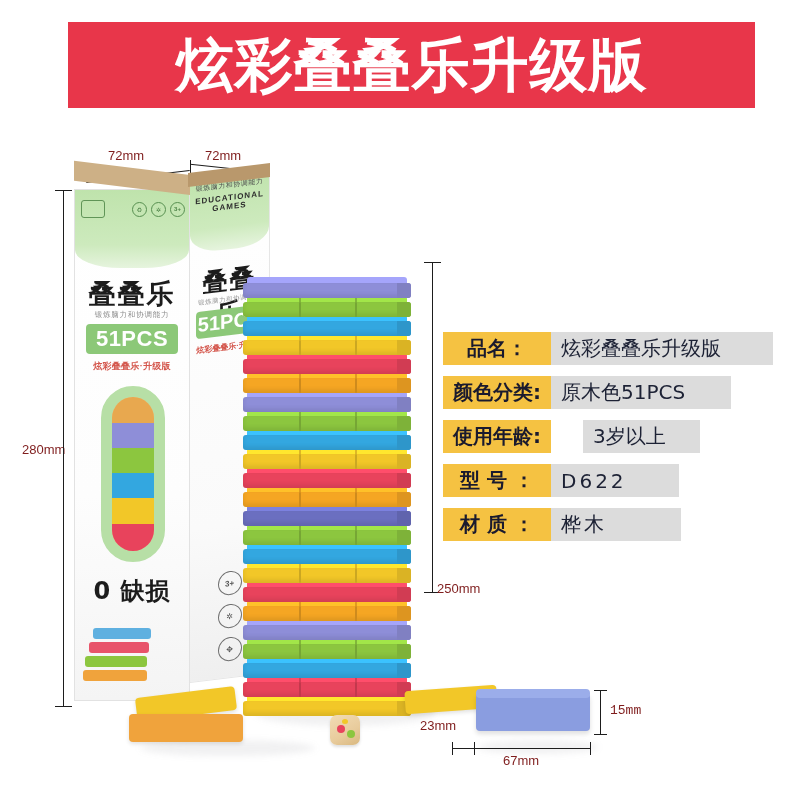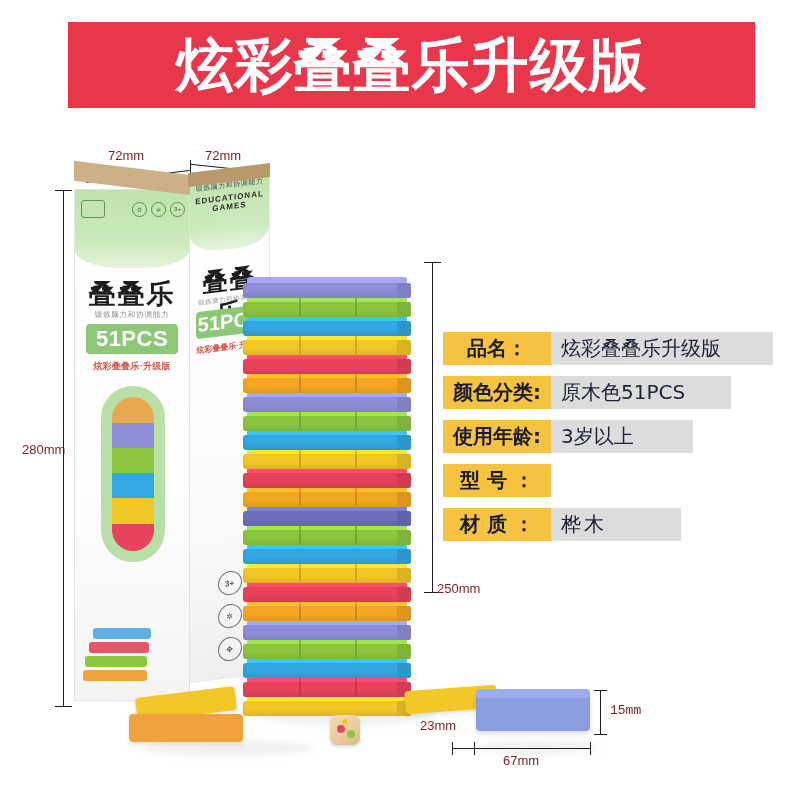--- a/index.html
+++ b/index.html
@@ -106,21 +106,21 @@
   .spec-key{background:#f5c242;color:#1a1a2e;font-size:20px;font-weight:bold;
             display:flex;align-items:center;justify-content:center;
             width:108px;box-sizing:border-box;
             font-family:"DejaVu Sans","Liberation Sans",sans-serif;}
   .spec-key.spaced{letter-spacing:7px;text-indent:7px;}
   .spec-val{background:#dcdcdc;color:#1d2235;font-size:20px;
             display:flex;align-items:center;padding-left:10px;box-sizing:border-box;
             font-family:"DejaVu Sans","Liberation Sans",sans-serif;}
   .spec-val.w1{width:222px;}
   .spec-val.w2{width:180px;}
-  .spec-val.w3{width:142px;}
+  .spec-val.w3{width:117px;margin-left:32px;}
   .spec-val.w4{width:128px;}
   .spec-val.w5{width:130px;}
   .spec-val.spaced{letter-spacing:3px;}
 
   .shadow{position:absolute;border-radius:50%;background:rgba(120,120,130,.10);filter:blur(3px);}
 </style>
 </head>
 <body>
 
 <div id="stage">
@@ -177,20 +177,21 @@
 
       <div class="window">
         <div class="win-strip" style="top:0;height:26px;background:#e8a84f;"></div>
         <div class="win-strip" style="top:26px;height:25px;background:#8e8ed8;"></div>
         <div class="win-strip" style="top:51px;height:25px;background:#8cc63f;"></div>
         <div class="win-strip" style="top:76px;height:25px;background:#33a7e0;"></div>
         <div class="win-strip" style="top:101px;height:26px;background:#f2c728;"></div>
         <div class="win-strip" style="top:127px;height:28px;background:#e8435c;"></div>
       </div>
 
+      <div class="bx-zero">0 缺损</div>
 
       <div class="slab" style="left:18px;top:438px;width:58px;height:11px;background:#5fb0e0;"></div>
       <div class="slab" style="left:14px;top:452px;width:60px;height:11px;background:#e8546a;"></div>
       <div class="slab" style="left:10px;top:466px;width:62px;height:11px;background:#8cc63f;"></div>
       <div class="slab" style="left:8px;top:480px;width:64px;height:11px;background:#f0a33c;"></div>
     </div>
 
     <div class="box-top"></div>
     <div class="box-top2"></div>
   </div>
@@ -405,20 +406,21 @@
     <div class="spec-row">
       <div class="spec-key">颜色分类:</div>
       <div class="spec-val w2">原木色51PCS</div>
     </div>
     <div class="spec-row">
       <div class="spec-key">使用年龄:</div>
       <div class="spec-val w3">3岁以上</div>
     </div>
     <div class="spec-row">
       <div class="spec-key spaced">型号：</div>
+      <div class="spec-val w4 spaced">D622</div>
     </div>
     <div class="spec-row">
       <div class="spec-key spaced">材质：</div>
       <div class="spec-val w5 spaced">桦木</div>
     </div>
   </div>
 
 </div>
 
 </body></html>

